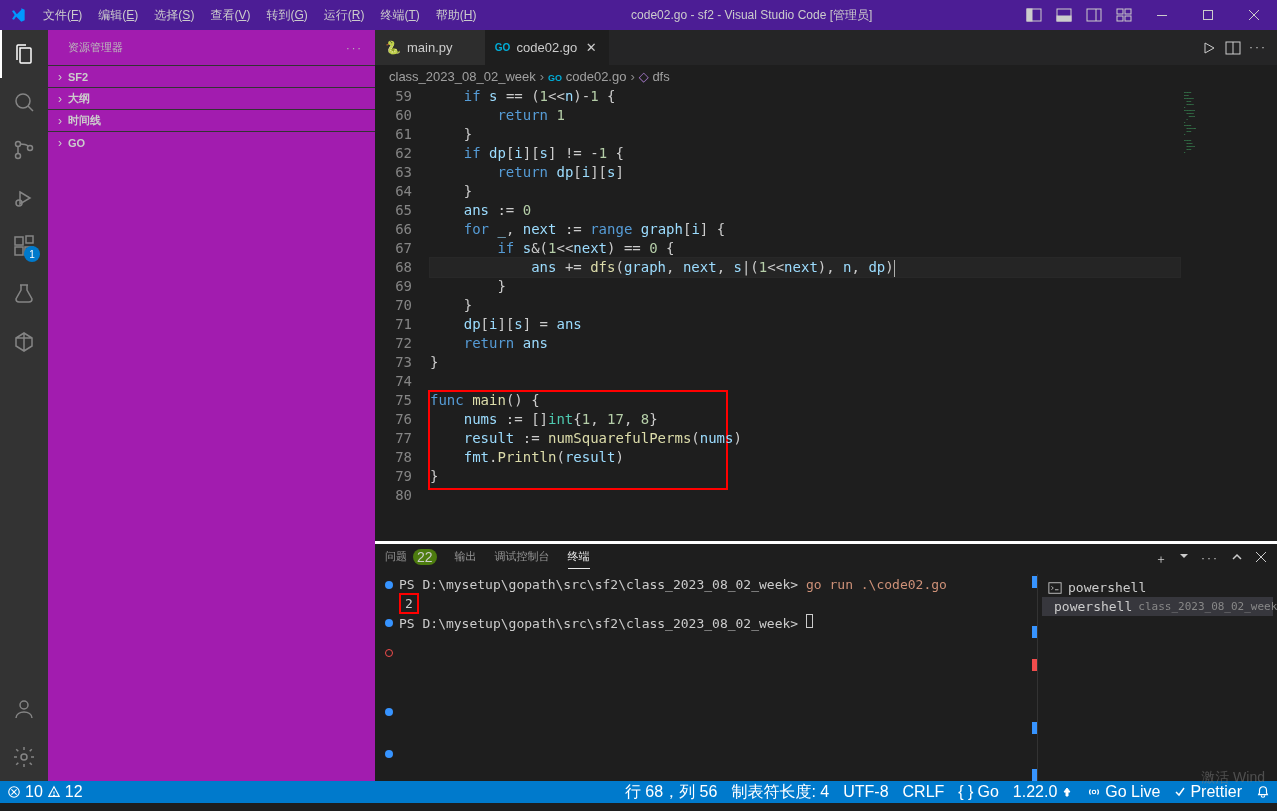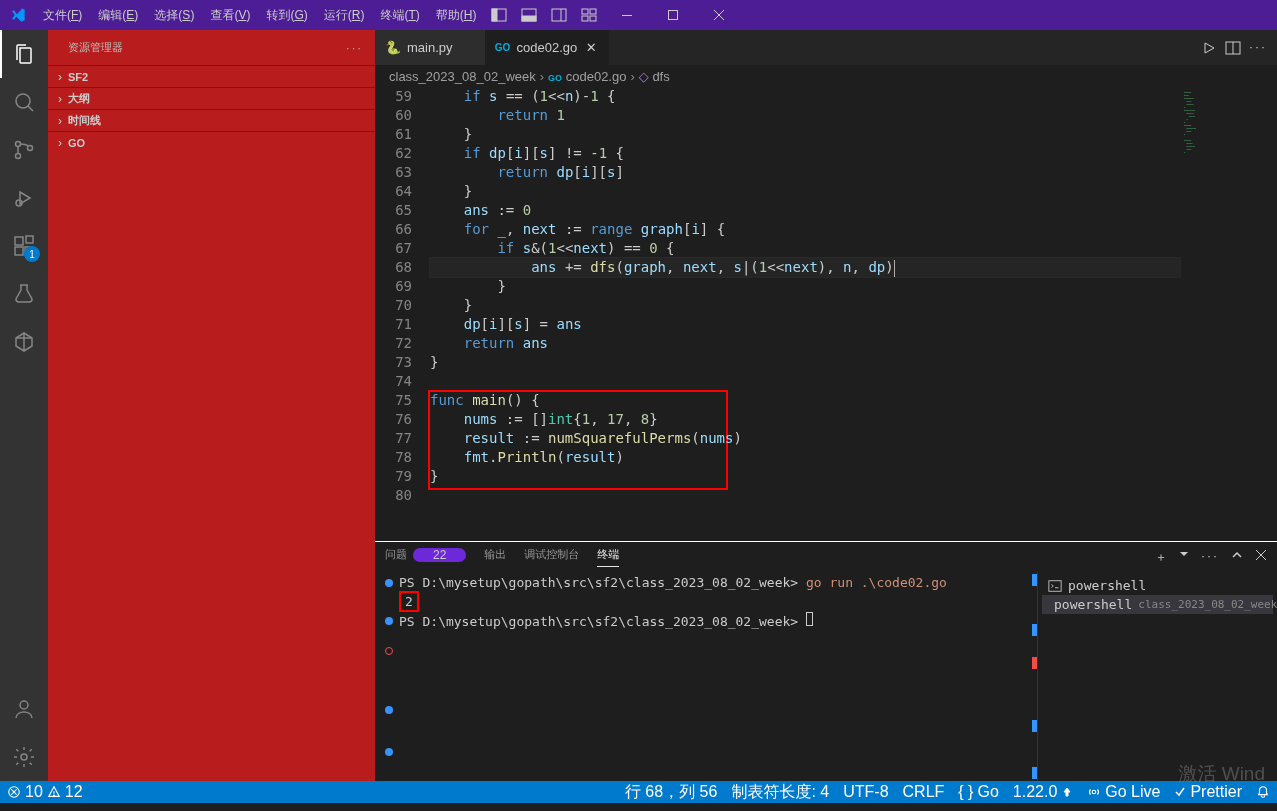--- a/index.html
+++ b/index.html
@@ -18,21 +18,21 @@
     
     .main-layout { display: flex; height: 751px; }
     
     .activity-bar { width: 48px; background: #333333; display: flex; flex-direction: column; justify-content: space-between; }
     .activity-top, .activity-bottom { display: flex; flex-direction: column; }
     .activity-item { width: 48px; height: 48px; display: flex; align-items: center; justify-content: center; color: #858585; cursor: pointer; position: relative; }
     .activity-item.active { color: #ffffff; }
     .activity-item.active::before { content: ''; position: absolute; left: 0; top: 0; bottom: 0; width: 2px; background: #ffffff; }
     .activity-badge { position: absolute; bottom: 8px; right: 8px; background: #007acc; color: #fff; border-radius: 50%; width: 16px; height: 16px; font-size: 10px; display: flex; align-items: center; justify-content: center; }
     
-    .sidebar { width: 327px; background: #b91c1c; display: flex; flex-direction: column; }
+    .sidebar { width: 327px; background: #a21caf; display: flex; flex-direction: column; }
     .sidebar-header { height: 35px; display: flex; align-items: center; justify-content: space-between; padding: 0 12px 0 20px; color: #bbbbbb; font-size: 11px; }
     .sidebar-section { height: 22px; display: flex; align-items: center; padding-left: 4px; cursor: pointer; border-top: 1px solid #333; }
     .chevron { width: 16px; display: inline-flex; justify-content: center; color: #cccccc; }
     .section-label { font-size: 11px; font-weight: bold; color: #cccccc; }
     
     .editor-area { flex: 1; display: flex; flex-direction: column; background: #1e1e1e; }
     .tabs-bar { height: 35px; background: #252526; display: flex; align-items: center; }
     .tab { height: 35px; display: flex; align-items: center; padding: 0 10px; gap: 6px; background: #2d2d2d; cursor: pointer; font-size: 13px; position: relative; }
     .tab.active { background: #1e1e1e; }
     .tab-icon { width: 16px; height: 16px; display: flex; align-items: center; justify-content: center; }
@@ -50,41 +50,41 @@
     .code-line.highlight { background: rgba(255,255,255,0.03); outline: 1px solid #282828;}
     .kw { color: #569cd6; }
     .fn { color: #dcdcaa; }
     .num { color: #b5cea8; }
     .typ { color: #4ec9b0; }
     .var { color: #9cdcfe; }
     .redbox { position: absolute; border: 2px solid #ff0000; pointer-events: none; }
     .cursor { display:inline-block; width:1px; height:17px; background:#aeafad; vertical-align: middle;}
     .minimap { width: 97px; background: #1e1e1e; padding: 4px; font-size: 2px; line-height: 3px; color: #555; overflow: hidden; }
     
-    .panel { height: 240px; border-top: 1px solid #ffffff; display: flex; flex-direction: column; }
+    .panel { height: 240px; border-top: 3px solid #ffffff; display: flex; flex-direction: column; }
     .panel-tabs { height: 30px; display: flex; align-items: center; padding: 0 10px; gap: 18px; }
     .panel-tab { color: #969696; cursor: pointer; font-size: 11px; display: flex; align-items: center; gap: 6px; padding-bottom: 4px; border-bottom: 1px solid transparent; }
     .panel-tab.active { color: #e7e7e7; border-bottom-color: #e7e7e7; }
-    .panel-badge { background: #6d28d9; color: #ccc; border-radius: 10px; padding: 0 20px; font-size: 12px; }
+    .panel-badge { background: #4d7c0f; color: #ccc; border-radius: 10px; padding: 0 4px; font-size: 14px; }
     .panel-actions { margin-left: auto; display: flex; gap: 12px; color: #cccccc; }
     .panel-body { flex: 1; display: flex; font-family: Consolas, monospace; font-size: 13px; }
     .terminal-out { flex: 1; padding: 2px 10px; line-height: 17px; color: #cccccc; position: relative; }
     .term-line { display: flex; align-items: center; gap: 6px; }
     .dot { width: 8px; height: 8px; border-radius: 50%; background: #3794ff; flex-shrink: 0; }
     .dot.red-ring { background: transparent; border: 1.5px solid #f14c4c; }
     .terminal-list { width: 240px; border-left: 1px solid #333; padding: 4px; }
     .term-entry { display: flex; align-items: center; gap: 6px; padding: 2px 6px; cursor: pointer; font-size: 13px; }
     .term-entry.active { background: #37373d; }
     .gutter-marks { width: 10px; position: relative; }
     .mark { position:absolute; right:0; width:5px; height:12px;}
     
     .statusbar { height: 22px; background: #007acc; color: #ffffff; display: flex; align-items: center; font-size: 16px; }
     .status-item { padding: 0 7px; cursor: pointer; display: flex; align-items: center; gap: 4px; height: 22px; }
     .status-right { margin-left: auto; display: flex; }
-    .watermark { position: absolute; right: 12px; bottom: 24px; color: rgba(128,128,128,0.5); font-size: 19px; pointer-events: none; }
+    .watermark { position: absolute; right: 12px; bottom: 24px; color: rgba(128,128,128,0.5); font-size: 14px; pointer-events: none; }
     svg { display: block; }
   </style>
 </head>
 <body>
 
 <div class="titlebar">
   <div class="vscode-icon">
     <svg width="16" height="16" viewBox="0 0 24 24">
         <path fill="#0098ff" d="M17 2l5 2v16l-5 2-9-9 9-9zM3 6l3-1 5 7-5 7-3-1 4-6-4-6z"></path>
       </svg>
@@ -92,20 +92,21 @@
   <div class="menubar" id="menubar">
       <div class="menu-item">文件(<u>F</u>)</div>
       <div class="menu-item">编辑(<u>E</u>)</div>
       <div class="menu-item">选择(<u>S</u>)</div>
       <div class="menu-item">查看(<u>V</u>)</div>
       <div class="menu-item">转到(<u>G</u>)</div>
       <div class="menu-item">运行(<u>R</u>)</div>
       <div class="menu-item">终端(<u>T</u>)</div>
       <div class="menu-item">帮助(<u>H</u>)</div>
     </div>
+  <div class="title-center">code02.go - sf2 - Visual Studio Code [管理员]</div>
   <div class="title-controls">
     <div class="title-icon">
         <svg width="16" height="16" viewBox="0 0 16 16" stroke="#ccc" fill="none">
           <rect x="1" y="2" width="14" height="12"></rect>
           <rect x="1" y="2" width="5" height="12" fill="#ccc"></rect>
         </svg>
       </div>
     <div class="title-icon">
         <svg width="16" height="16" viewBox="0 0 16 16" stroke="#ccc" fill="none">
           <rect x="1" y="2" width="14" height="12"></rect>

